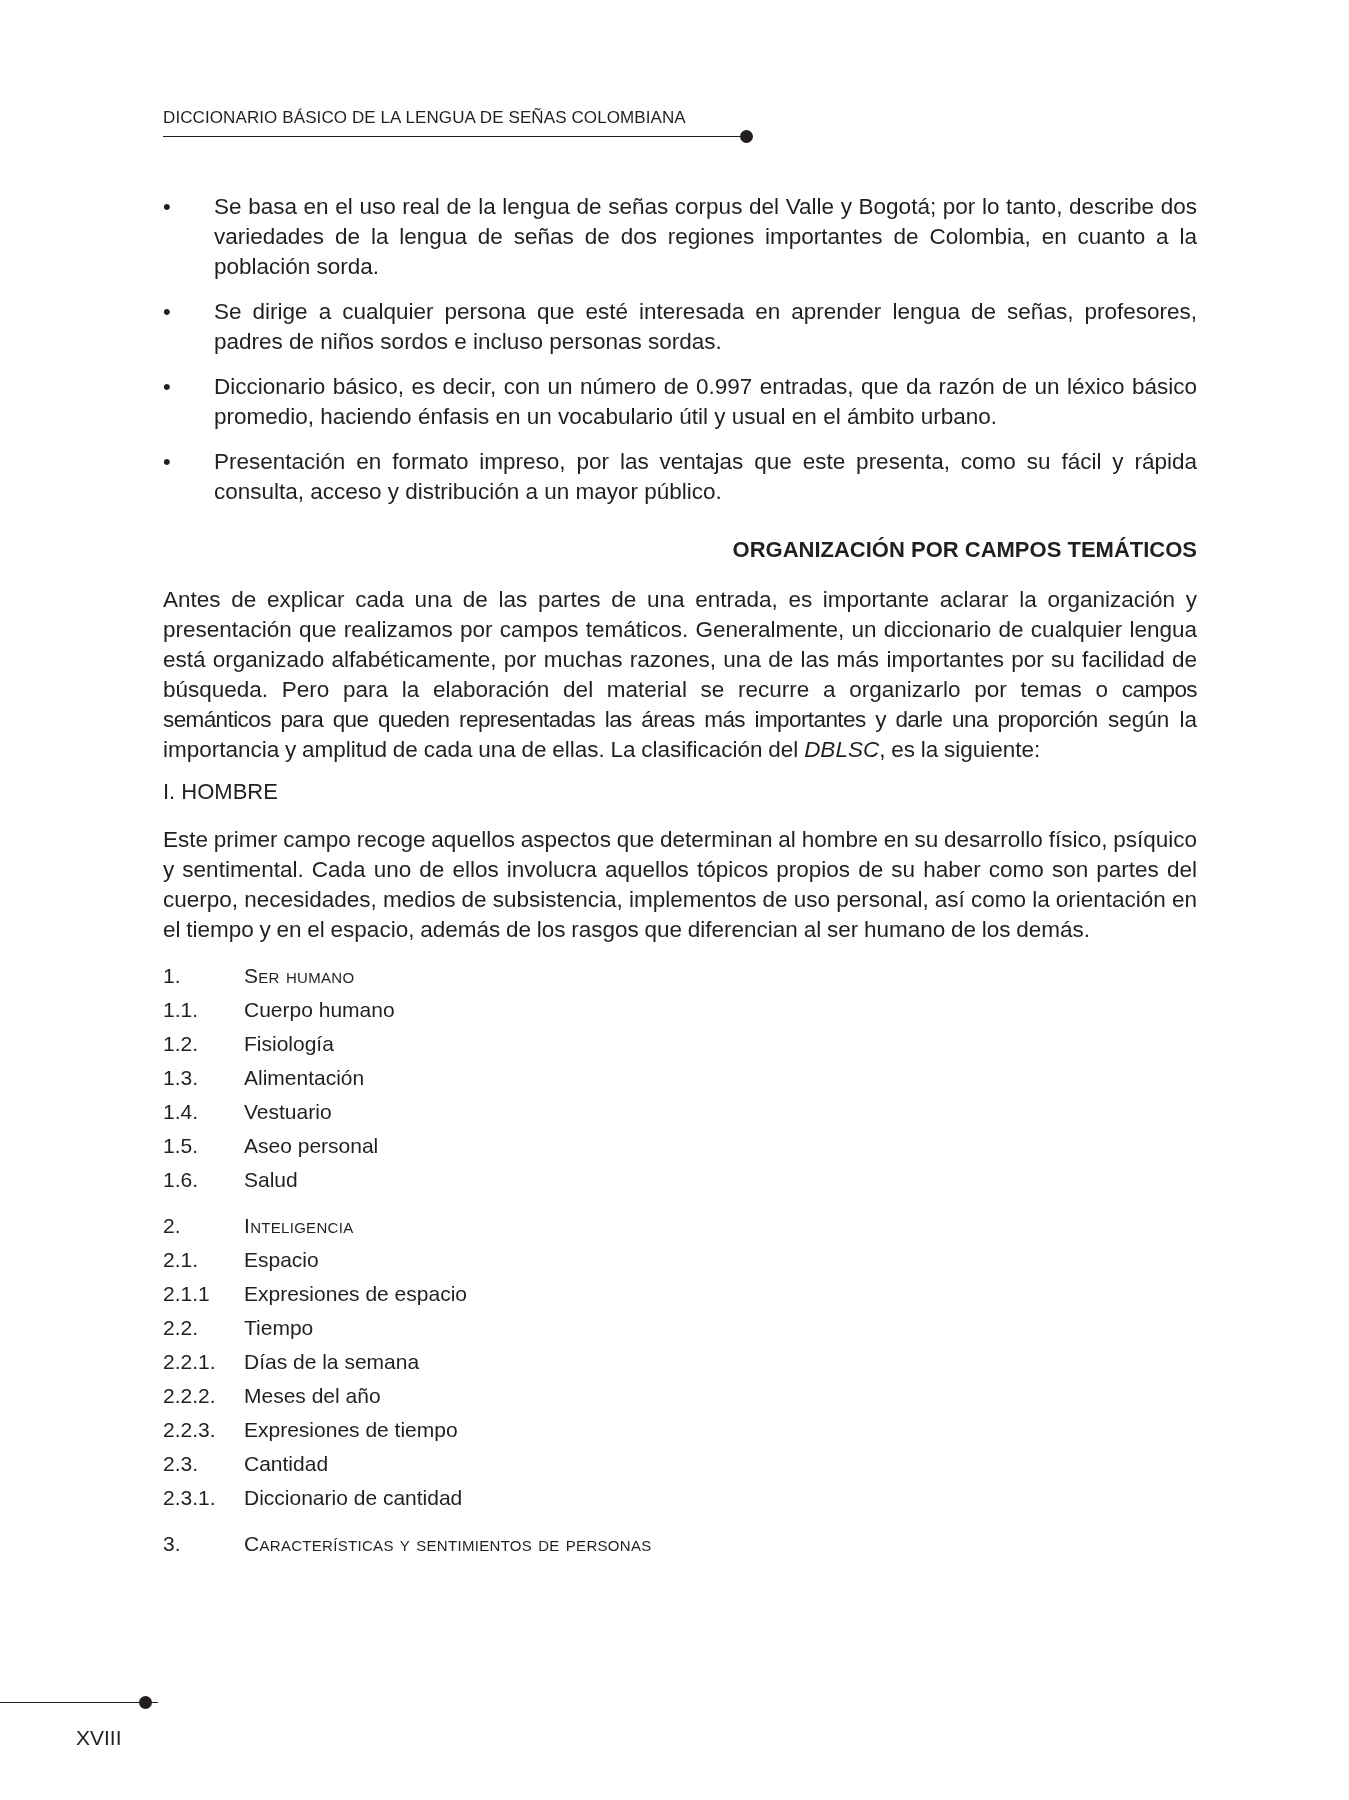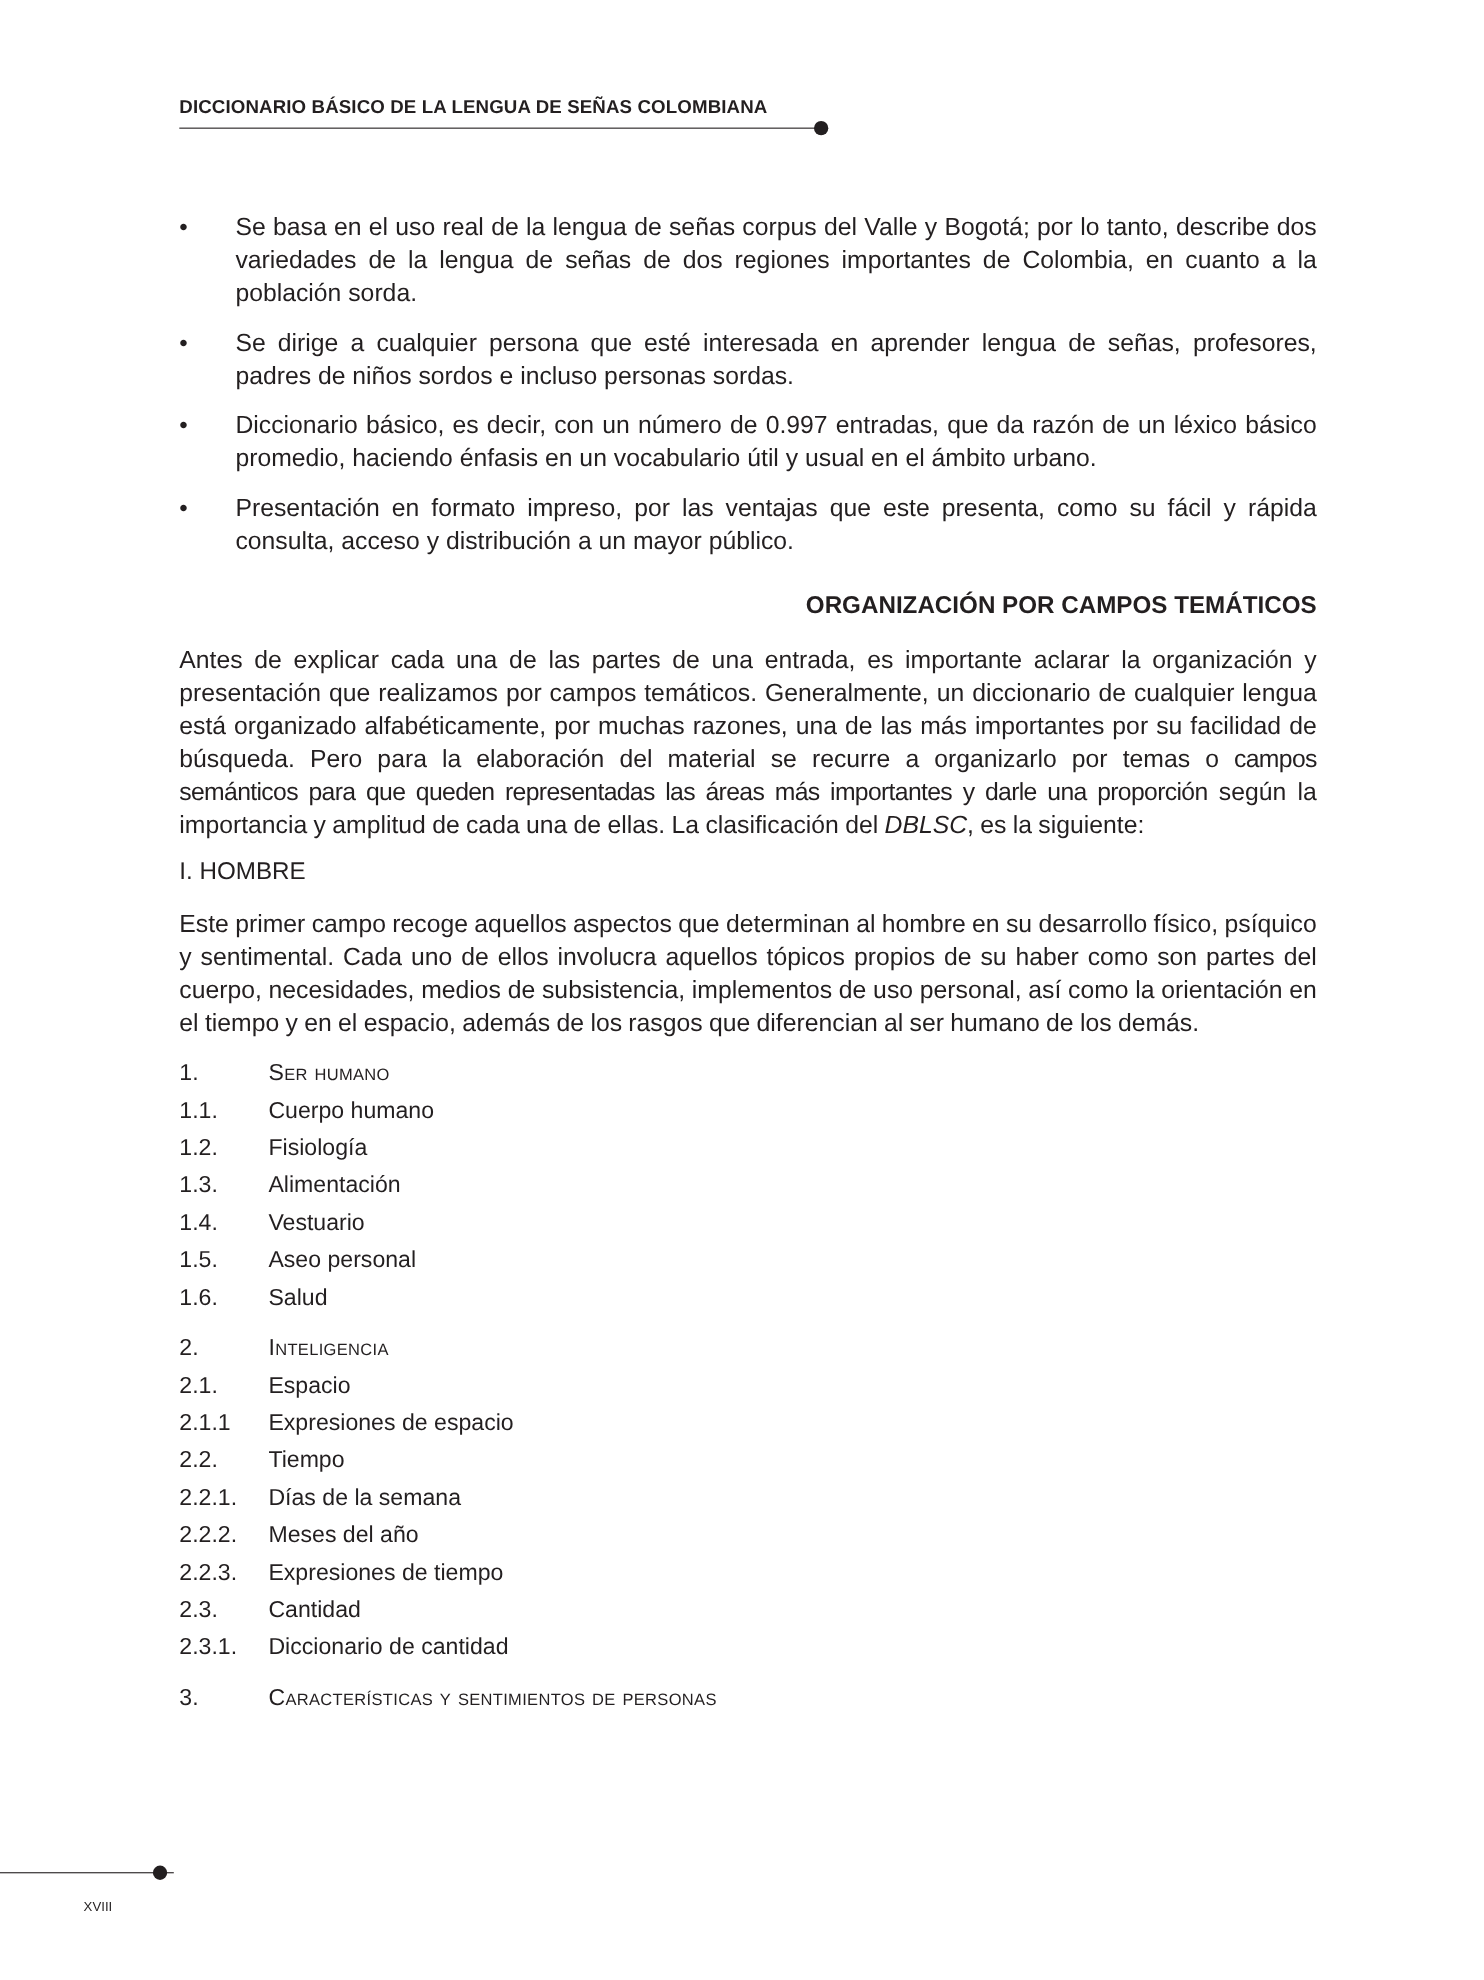--- a/index.html
+++ b/index.html
@@ -11,23 +11,22 @@
       width: 1349px;
       height: 1800px;
       position: relative;
       overflow: hidden;
       color: #231f20;
       font-family: "Liberation Sans", "DejaVu Sans", sans-serif;
     }
     .page-header {
       position: absolute;
       left: 163px;
-      top: 88px;
+      top: 108px;
       width: 590px;
-      font-weight: bold;
     }
     .header-title {
       font-size: 17px;
       letter-spacing: 0.1px;
       color: #231f20;
       white-space: nowrap;
       line-height: 20px;
     }
     .header-rule {
       position: relative;
@@ -128,21 +127,21 @@
       top: -6px;
       width: 13px;
       height: 13px;
       border-radius: 50%;
       background: #231f20;
     }
     .page-number {
       position: absolute;
       left: 76px;
       top: 24px;
-      font-size: 12px;
+      font-size: 21px;
     }
   </style>
 </head>
 <body>
 
 <header class="page-header">
   <div class="header-title">DICCIONARIO BÁSICO DE LA LENGUA DE SEÑAS COLOMBIANA</div>
   <div class="header-rule">
     <span class="header-dot"></span>
   </div>

